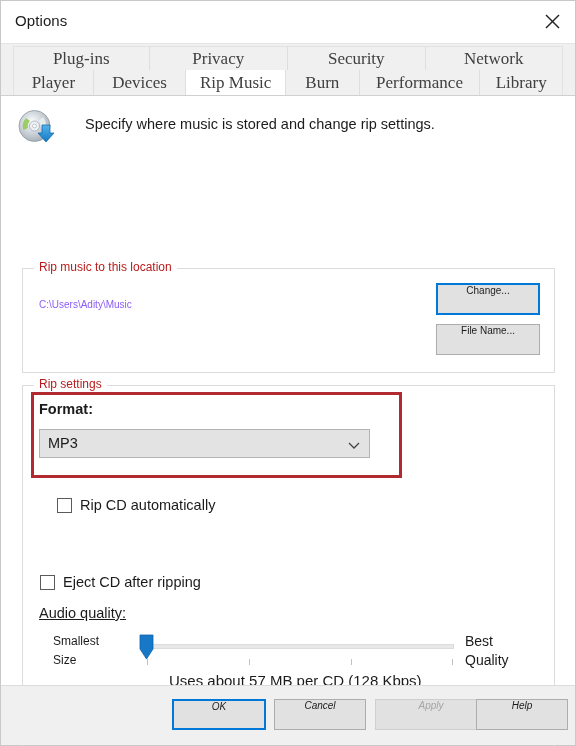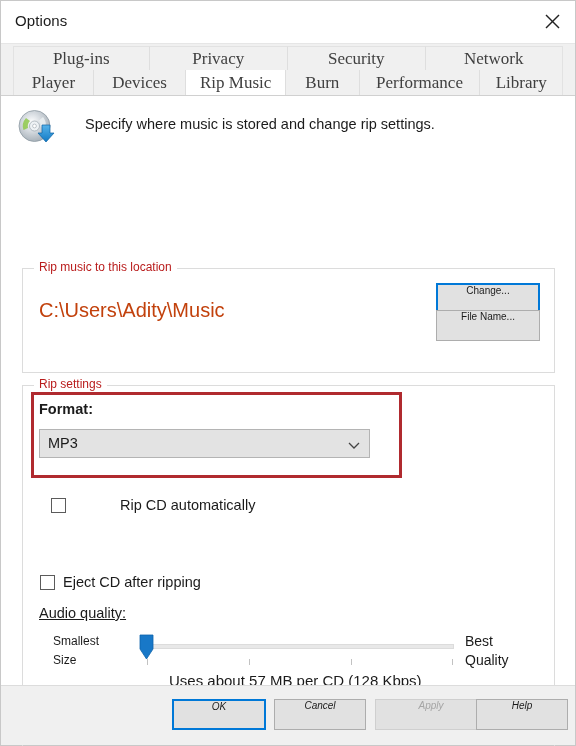--- a/index.html
+++ b/index.html
@@ -146,22 +146,22 @@
     white-space: nowrap;
   }
 
   #group-location { left: 21px; top: 172px; width: 533px; height: 105px; }
   #group-ripsettings { left: 21px; top: 289px; width: 533px; height: 384px; }
 
   .path-text {
     position: absolute;
     left: 16px;
     top: 30px;
-    font-size: 20px;
-    color: #c2410c;
+    font-size: 10px;
+    color: #8b5cf6;
   }
 
   
   .btn {
     position: absolute;
     background: #e1e1e1;
     border: 1px solid #adadad;
     box-sizing: border-box;
     font-family: "Liberation Sans", sans-serif;
     font-size: 10px;
@@ -175,21 +175,21 @@
   .btn.focused {
     border: 2px solid #0078d7;
   }
   .btn.disabled {
     color: #a5a5a5;
     border-color: #cfcfcf;
     background: #e1e1e1;
   }
 
   #btn-change   { left: 413px; top: 14px;  width: 104px; height: 32px; }
-  #btn-filename { left: 413px; top: 41px;  width: 104px; height: 31px; }
+  #btn-filename { left: 413px; top: 55px;  width: 104px; height: 31px; }
 
   
   .red-highlight {
     position: absolute;
     left: 30px;
     top: 296px;
     width: 371px;
     height: 86px;
     border: 3px solid #b02a2f;
     box-sizing: border-box;
@@ -246,21 +246,21 @@
     background: #ffffff;
     box-sizing: border-box;
     flex: 0 0 15px;
   }
   .checkrow .label {
     margin-left: 8px;
     font-size: 14.5px;
     color: #1b1b1b;
     white-space: nowrap;
   }
-  #chk-auto  { left: 50px; top: 401px; gap: 46px; }
+  #chk-auto  { left: 56px; top: 401px; }
   #chk-eject { left: 39px; top: 478px; text-align: right; }
 
   
   .aq-label {
     position: absolute;
     left: 38px;
     top: 509px;
     font-size: 14.5px;
     color: #1b1b1b;
     text-decoration: underline;

